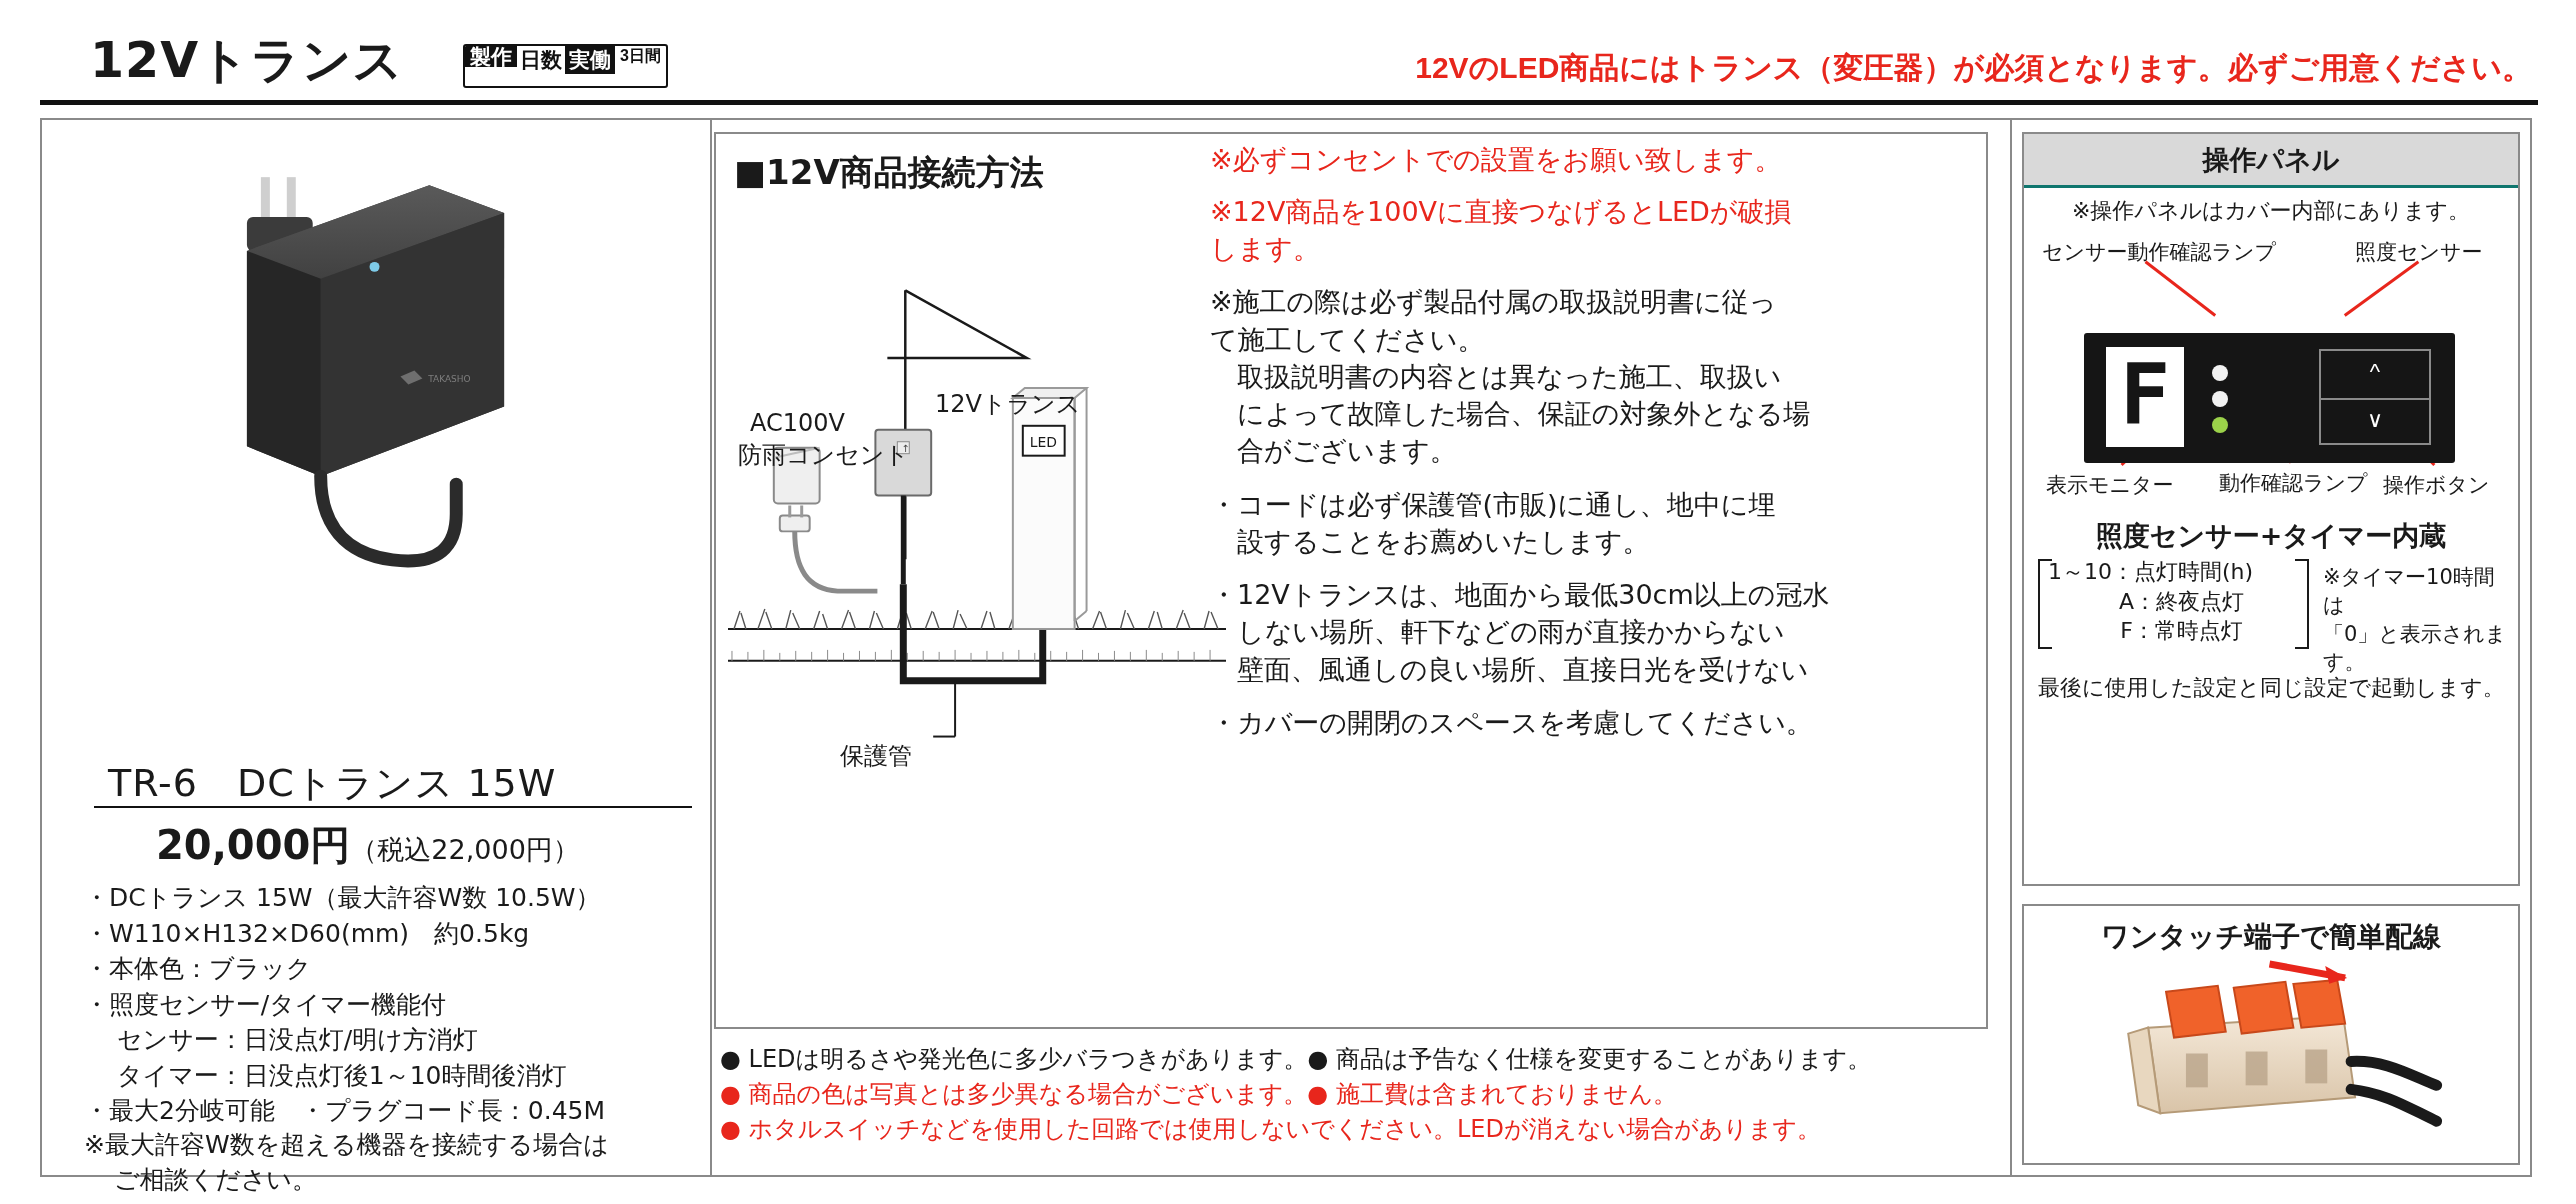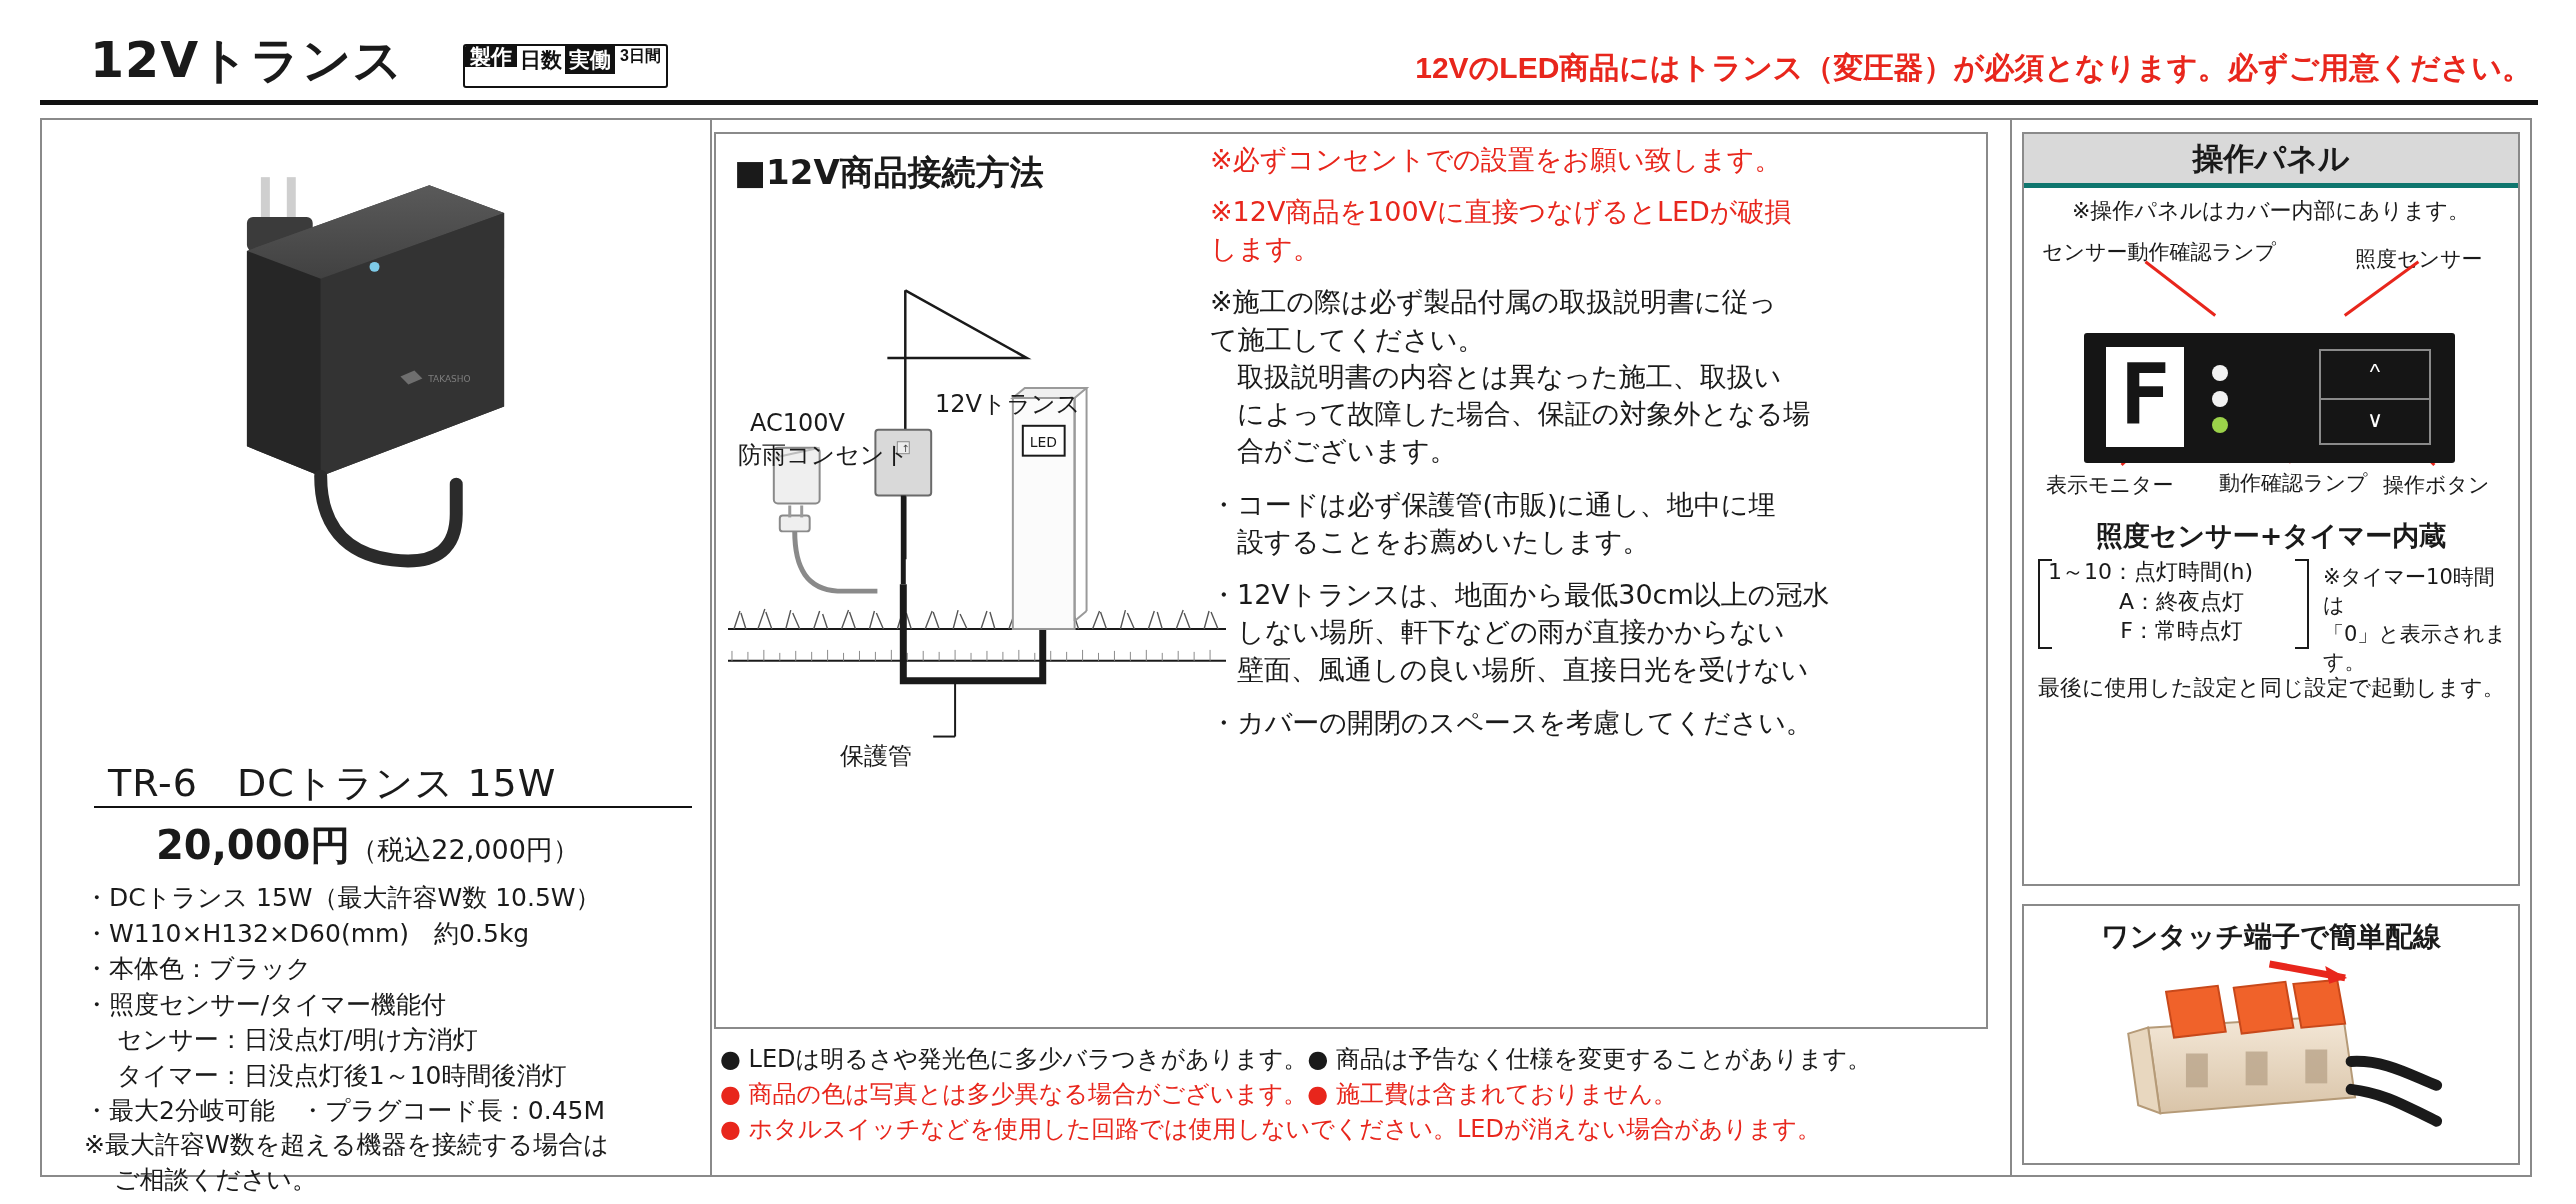--- a/index.html
+++ b/index.html
@@ -134,22 +134,22 @@
 
   
   .right{position:absolute;left:2016px;top:126px;width:514px;height:1045px;}
   .rbox{
     position:absolute;left:6px;top:6px;width:498px;height:754px;
     border:2px solid #8a8a8a;box-sizing:border-box;background:#fff;
   }
   .rhead{
     position:absolute;left:0;top:0;width:100%;height:54px;
     background:#d9d9d9;display:flex;align-items:center;justify-content:center;
-    font-size:31px;font-weight:bold;font-family:"DejaVu Sans",sans-serif;
-    border-bottom:5px solid #0f766e;box-sizing:border-box;
+    font-size:27px;font-weight:bold;font-family:"DejaVu Sans",sans-serif;
+    border-bottom:3px solid #0f766e;box-sizing:border-box;
   }
   .rnote{
     position:absolute;left:0;top:62px;width:100%;text-align:center;
     font-size:22px;font-family:"DejaVu Sans",sans-serif;
   }
   .panel-photo{
     position:absolute;left:60px;top:199px;width:371px;height:130px;
     background:#151515;border-radius:3px;
   }
   .seg{
@@ -367,21 +367,21 @@
   </div>
 
   <div class="vline2"></div>
 
   <div class="right">
     <div class="rbox">
       <div class="rhead">操作パネル</div>
       <div class="rnote">※操作パネルはカバー内部にあります。</div>
 
       <div class="callout" style="left:18px;top:104px;">センサー動作確認ランプ</div>
-      <div class="callout" style="left:331px;top:111px;">照度センサー</div>
+      <div class="callout" style="left:331px;top:104px;">照度センサー</div>
       <div class="callout" style="left:195px;top:335px;">動作確認ランプ</div>
       <div class="callout" style="left:22px;top:337px;">表示モニター</div>
       <div class="callout" style="left:359px;top:337px;">操作ボタン</div>
 
       <svg style="position:absolute;left:0;top:0;" width="498" height="379" viewBox="0 0 500 380">
         <line x1="122" y1="128" x2="192" y2="182" stroke="#e8261c" stroke-width="3"></line>
         <line x1="396" y1="128" x2="322" y2="182" stroke="#e8261c" stroke-width="3"></line>
         <line x1="98" y1="332" x2="140" y2="290" stroke="#e8261c" stroke-width="3"></line>
         <line x1="268" y1="330" x2="252" y2="288" stroke="#e8261c" stroke-width="3"></line>
         <line x1="412" y1="332" x2="372" y2="292" stroke="#e8261c" stroke-width="3"></line>

